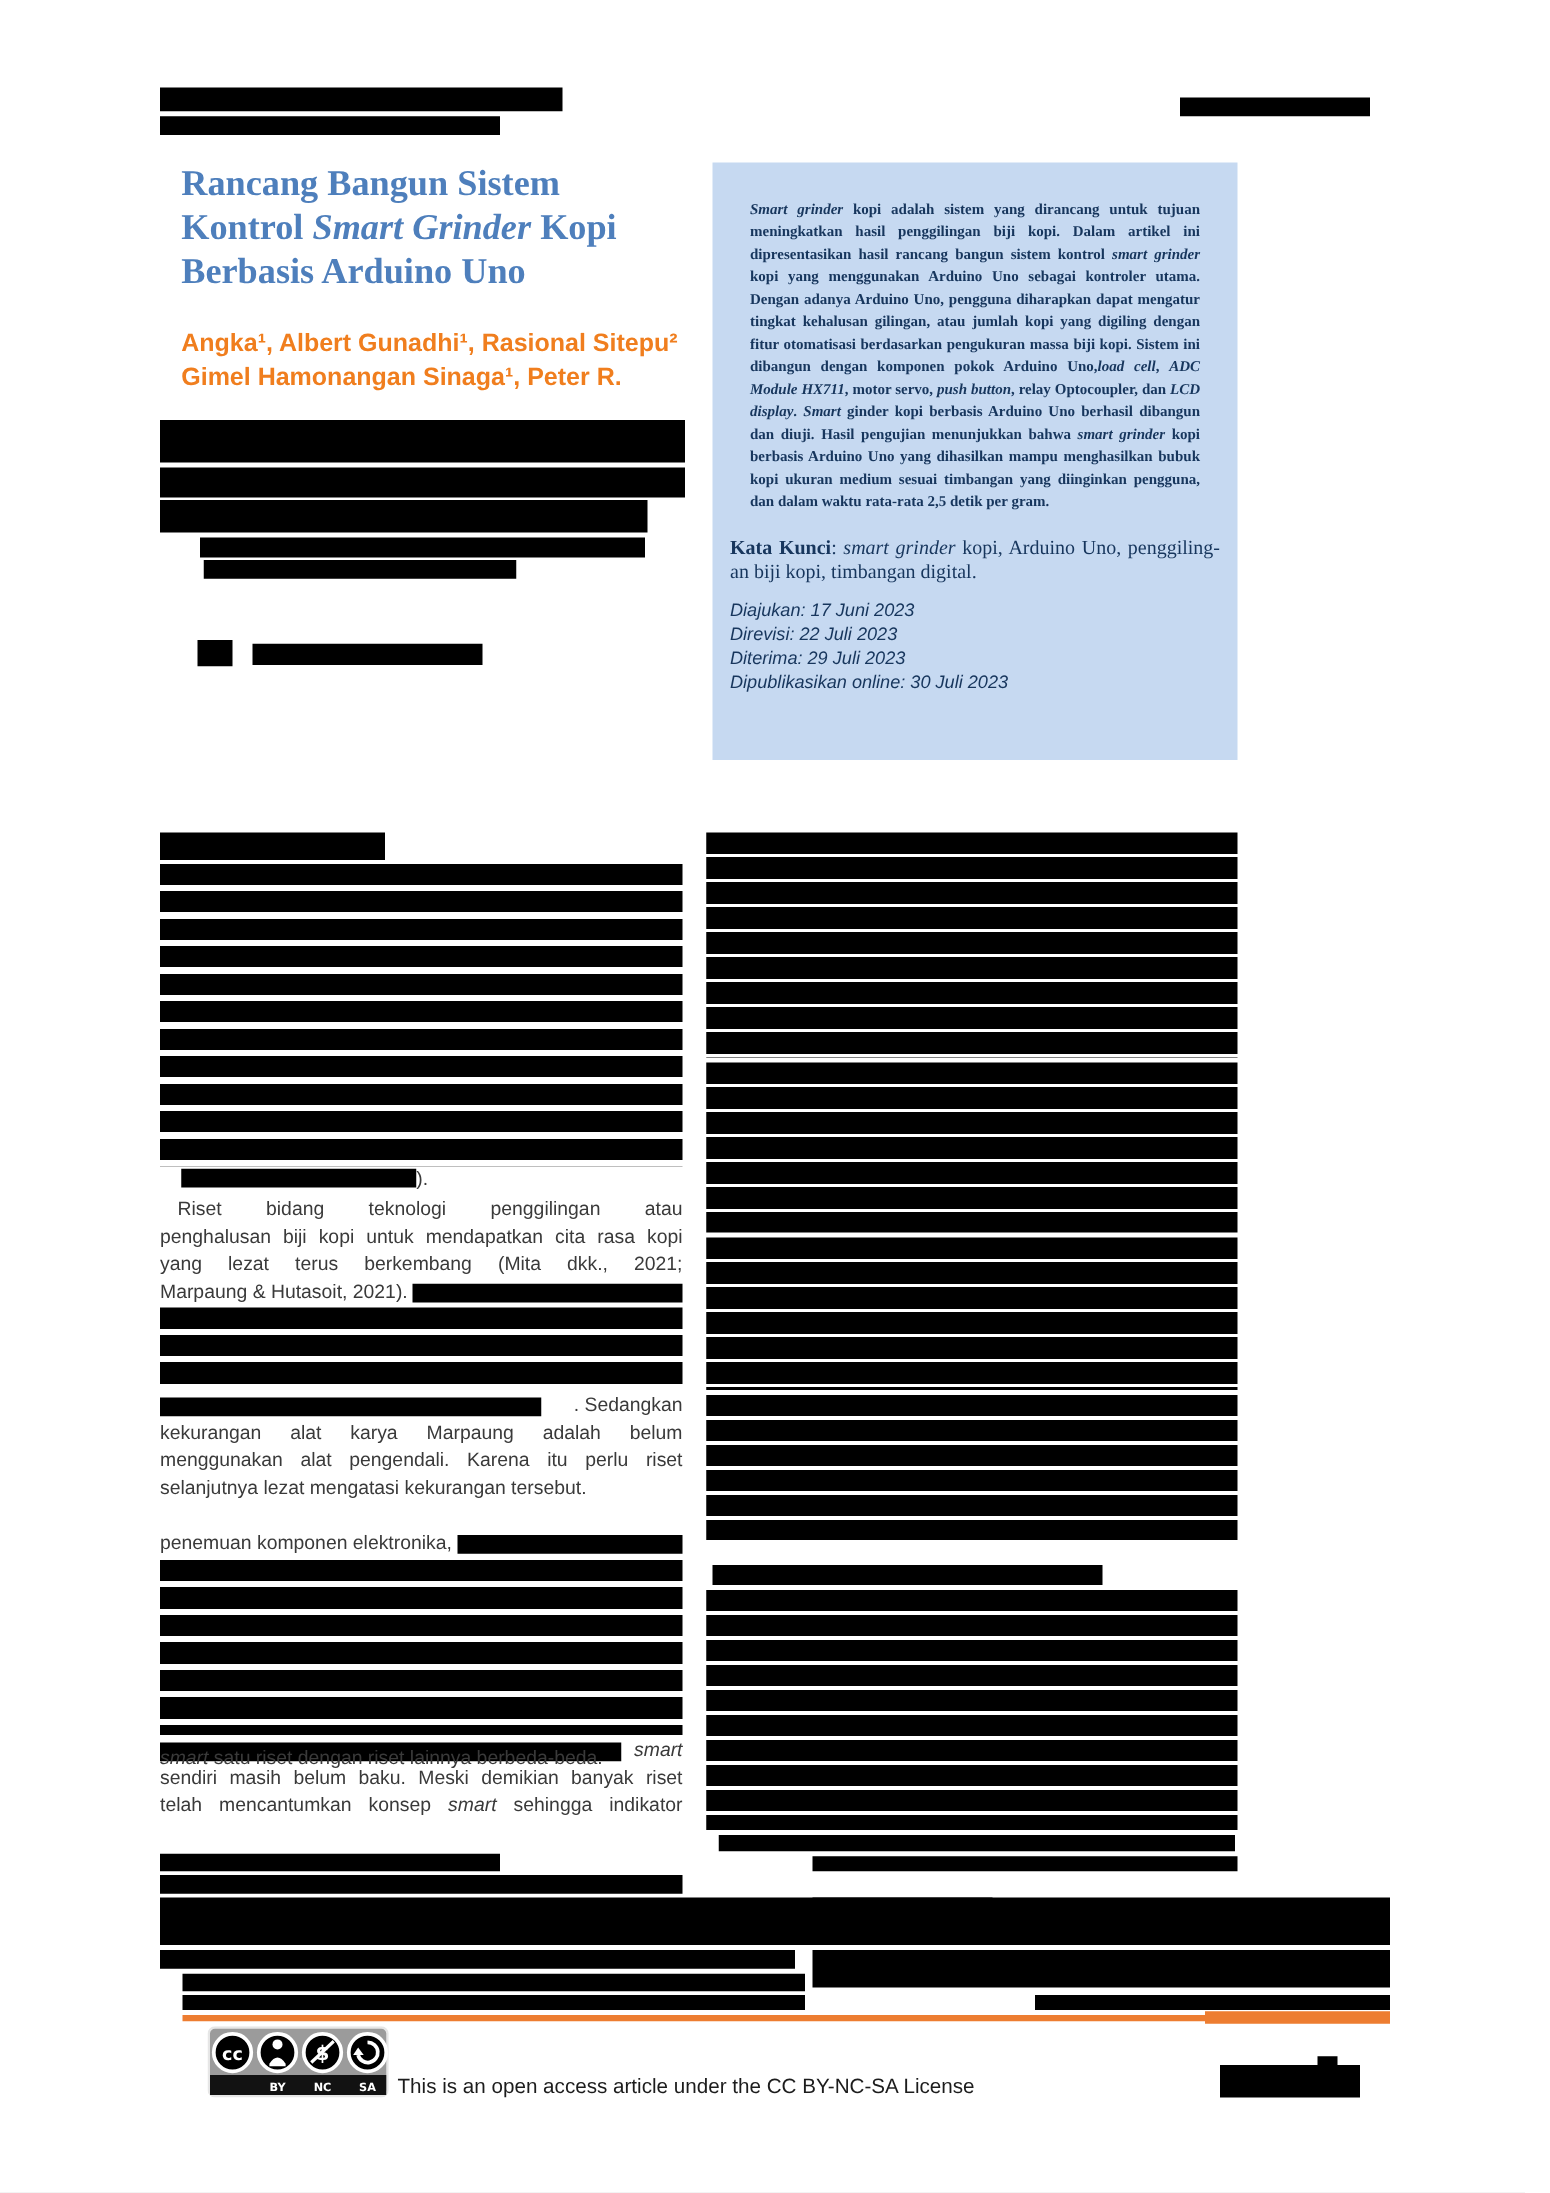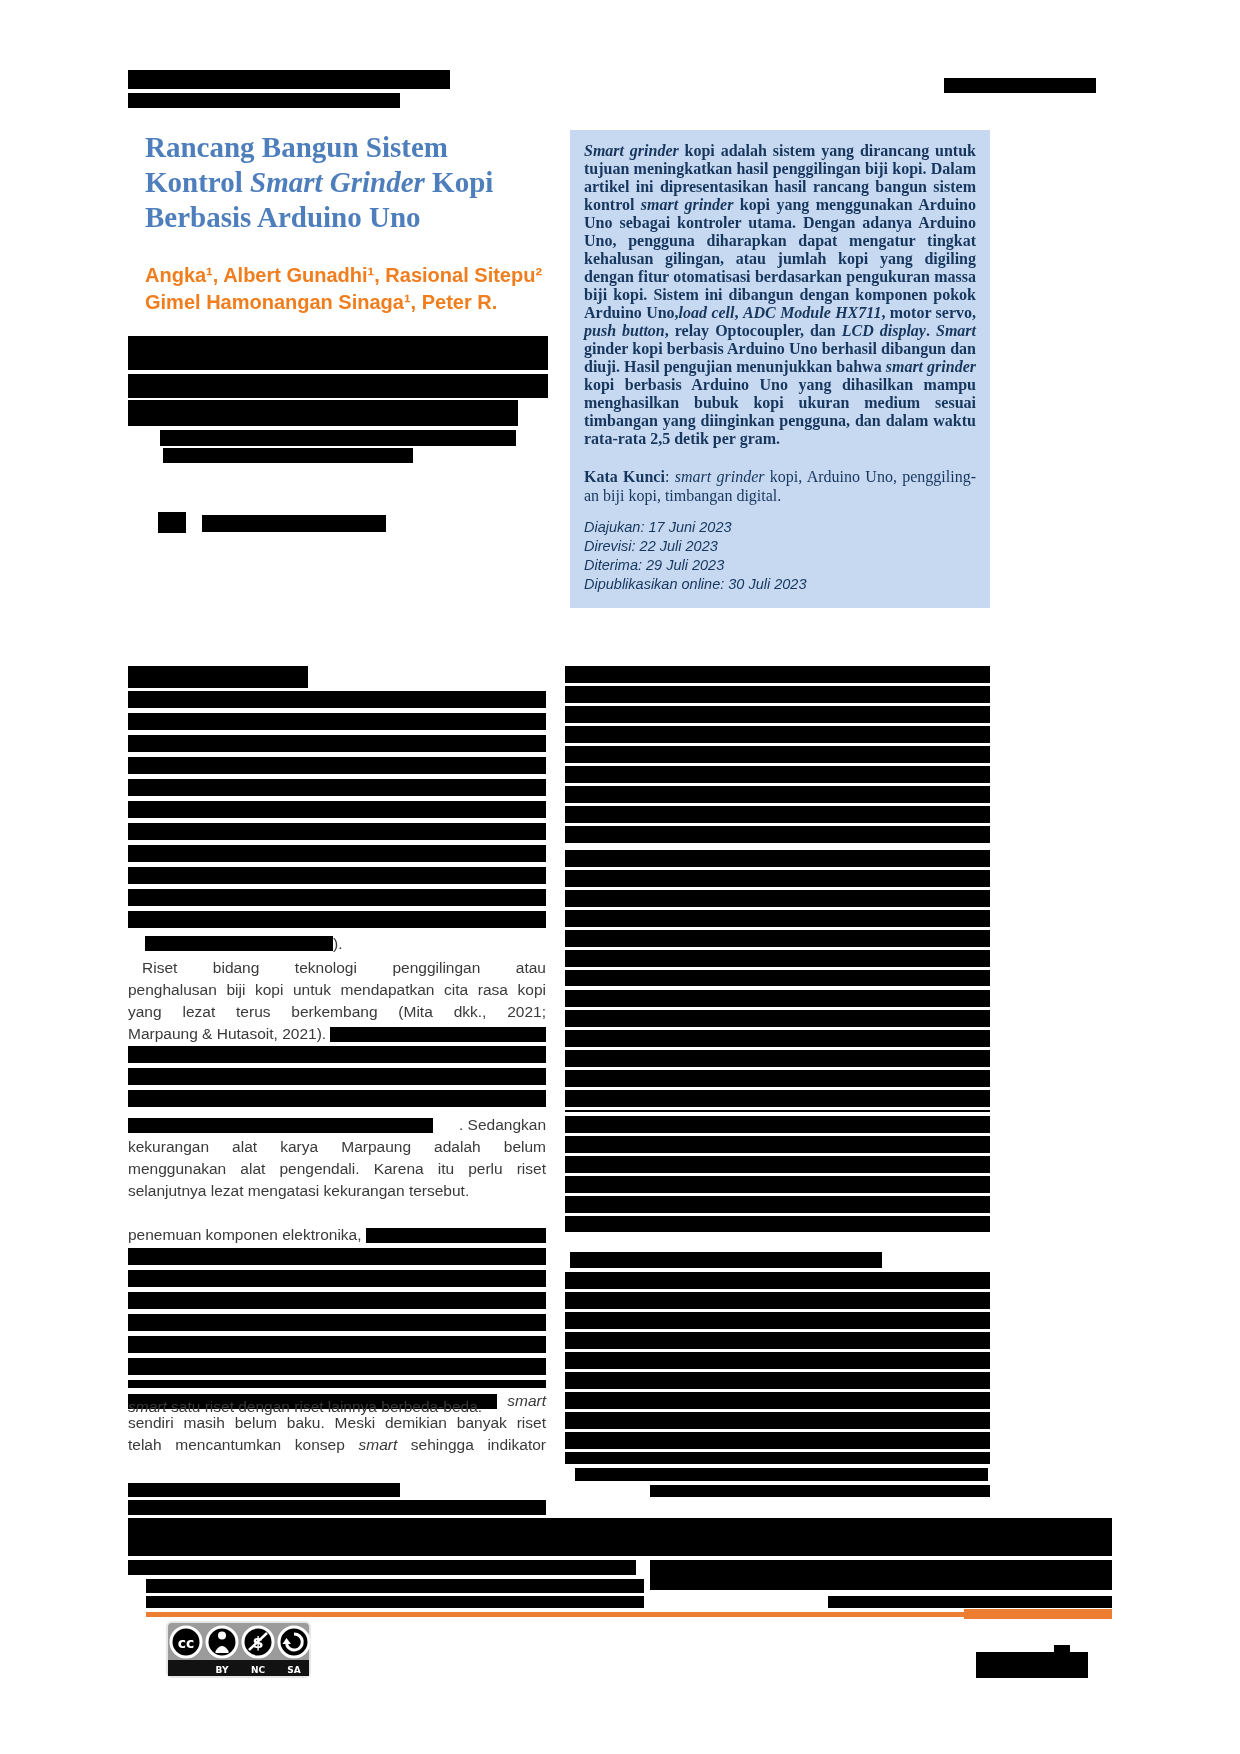--- a/index.html
+++ b/index.html
@@ -14,21 +14,21 @@
   .title{position:absolute;left:145px;top:130px;width:400px;margin:0;
          font-family:"Liberation Serif",serif;font-weight:bold;font-size:29px;line-height:35px;
          color:#4E7FBC;}
   .title em{font-style:italic;}
   .authors{position:absolute;left:145px;top:262px;width:410px;
            font-weight:bold;font-size:20px;line-height:27px;color:#F07E1E;}
 
   
   .absbox{position:absolute;left:570px;top:130px;width:420px;height:478px;background:#C6D9F1;
           box-sizing:border-box;padding:12px 14px 0 14px;color:#17365D;}
-  .abs{margin:0;font-family:"Liberation Serif",serif;font-weight:bold;font-size:16px;line-height:18px;
+  .abs{margin:16px;font-family:"Liberation Serif",serif;font-weight:bold;font-size:12px;line-height:18px;
        text-align:justify;}
   .abs .it{font-style:italic;}
   .kw{margin:19px 0 0 0;font-family:"Liberation Serif",serif;font-size:16px;line-height:19px;text-align:justify;}
   .kw b{font-weight:bold;}
   .kw em{font-style:italic;}
   .dates{margin-top:13px;font-style:italic;font-size:14.5px;line-height:19px;color:#17365D;}
 
   
   .bl{position:absolute;left:128px;width:418px;height:22px;font-size:15.5px;line-height:22px;color:#3a3a3a;}
   .bl em{font-style:italic;}
@@ -161,17 +161,18 @@
         <circle cx="128" cy="21" r="15" fill="#000" stroke="#fff" stroke-width="3"></circle>
         <path d="M128 13 a8 8 0 1 1 -7.5 10" fill="none" stroke="#fff" stroke-width="3"></path>
         <path d="M116.5 23 l4 -6 4.5 6 z" fill="#fff"></path>
       </g>
       <text x="56" y="52" font-family="DejaVu Sans, sans-serif" font-size="9" font-weight="bold" fill="#fff" text-anchor="middle">BY</text>
       <text x="92" y="52" font-family="DejaVu Sans, sans-serif" font-size="9" font-weight="bold" fill="#fff" text-anchor="middle">NC</text>
       <text x="128" y="52" font-family="DejaVu Sans, sans-serif" font-size="9" font-weight="bold" fill="#fff" text-anchor="middle">SA</text>
     </svg>
   </div>
 
+  <div class="license-text">This is an open access article under the CC BY-NC-SA License</div>
 
   <div class="redact" style="left:1054px;top:1645px;width:16px;height:9px"></div>
   <div class="redact" style="left:976px;top:1652px;width:112px;height:26px"></div>
 
 </div>
 
 </body></html>

